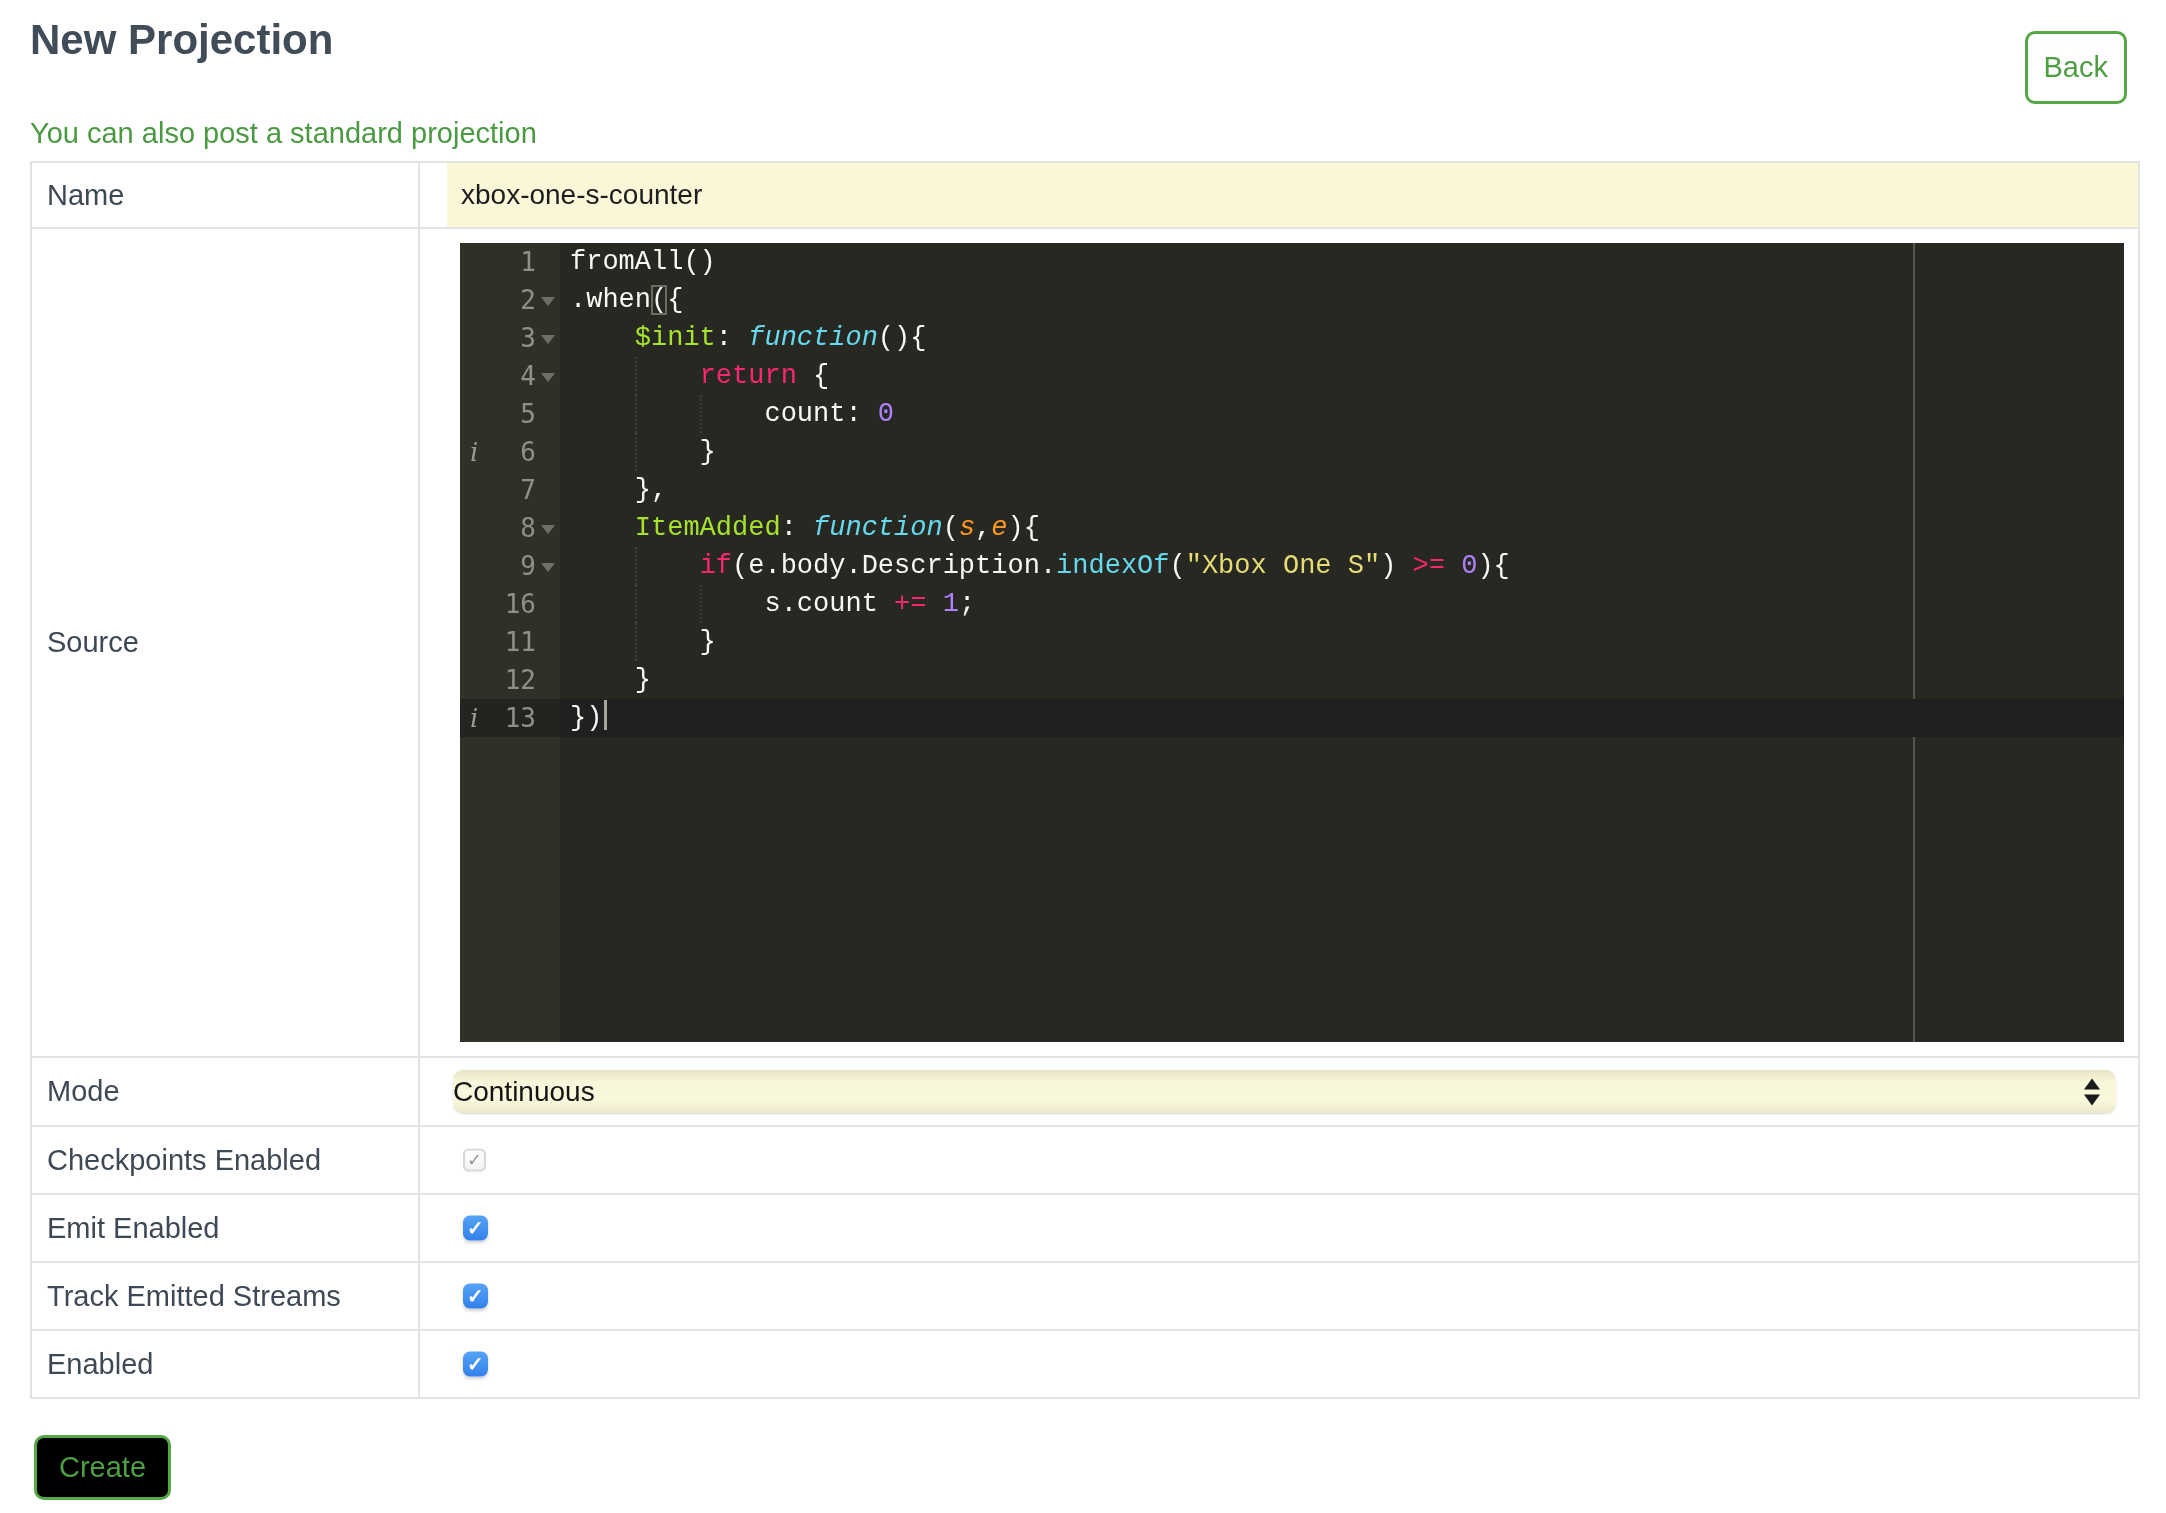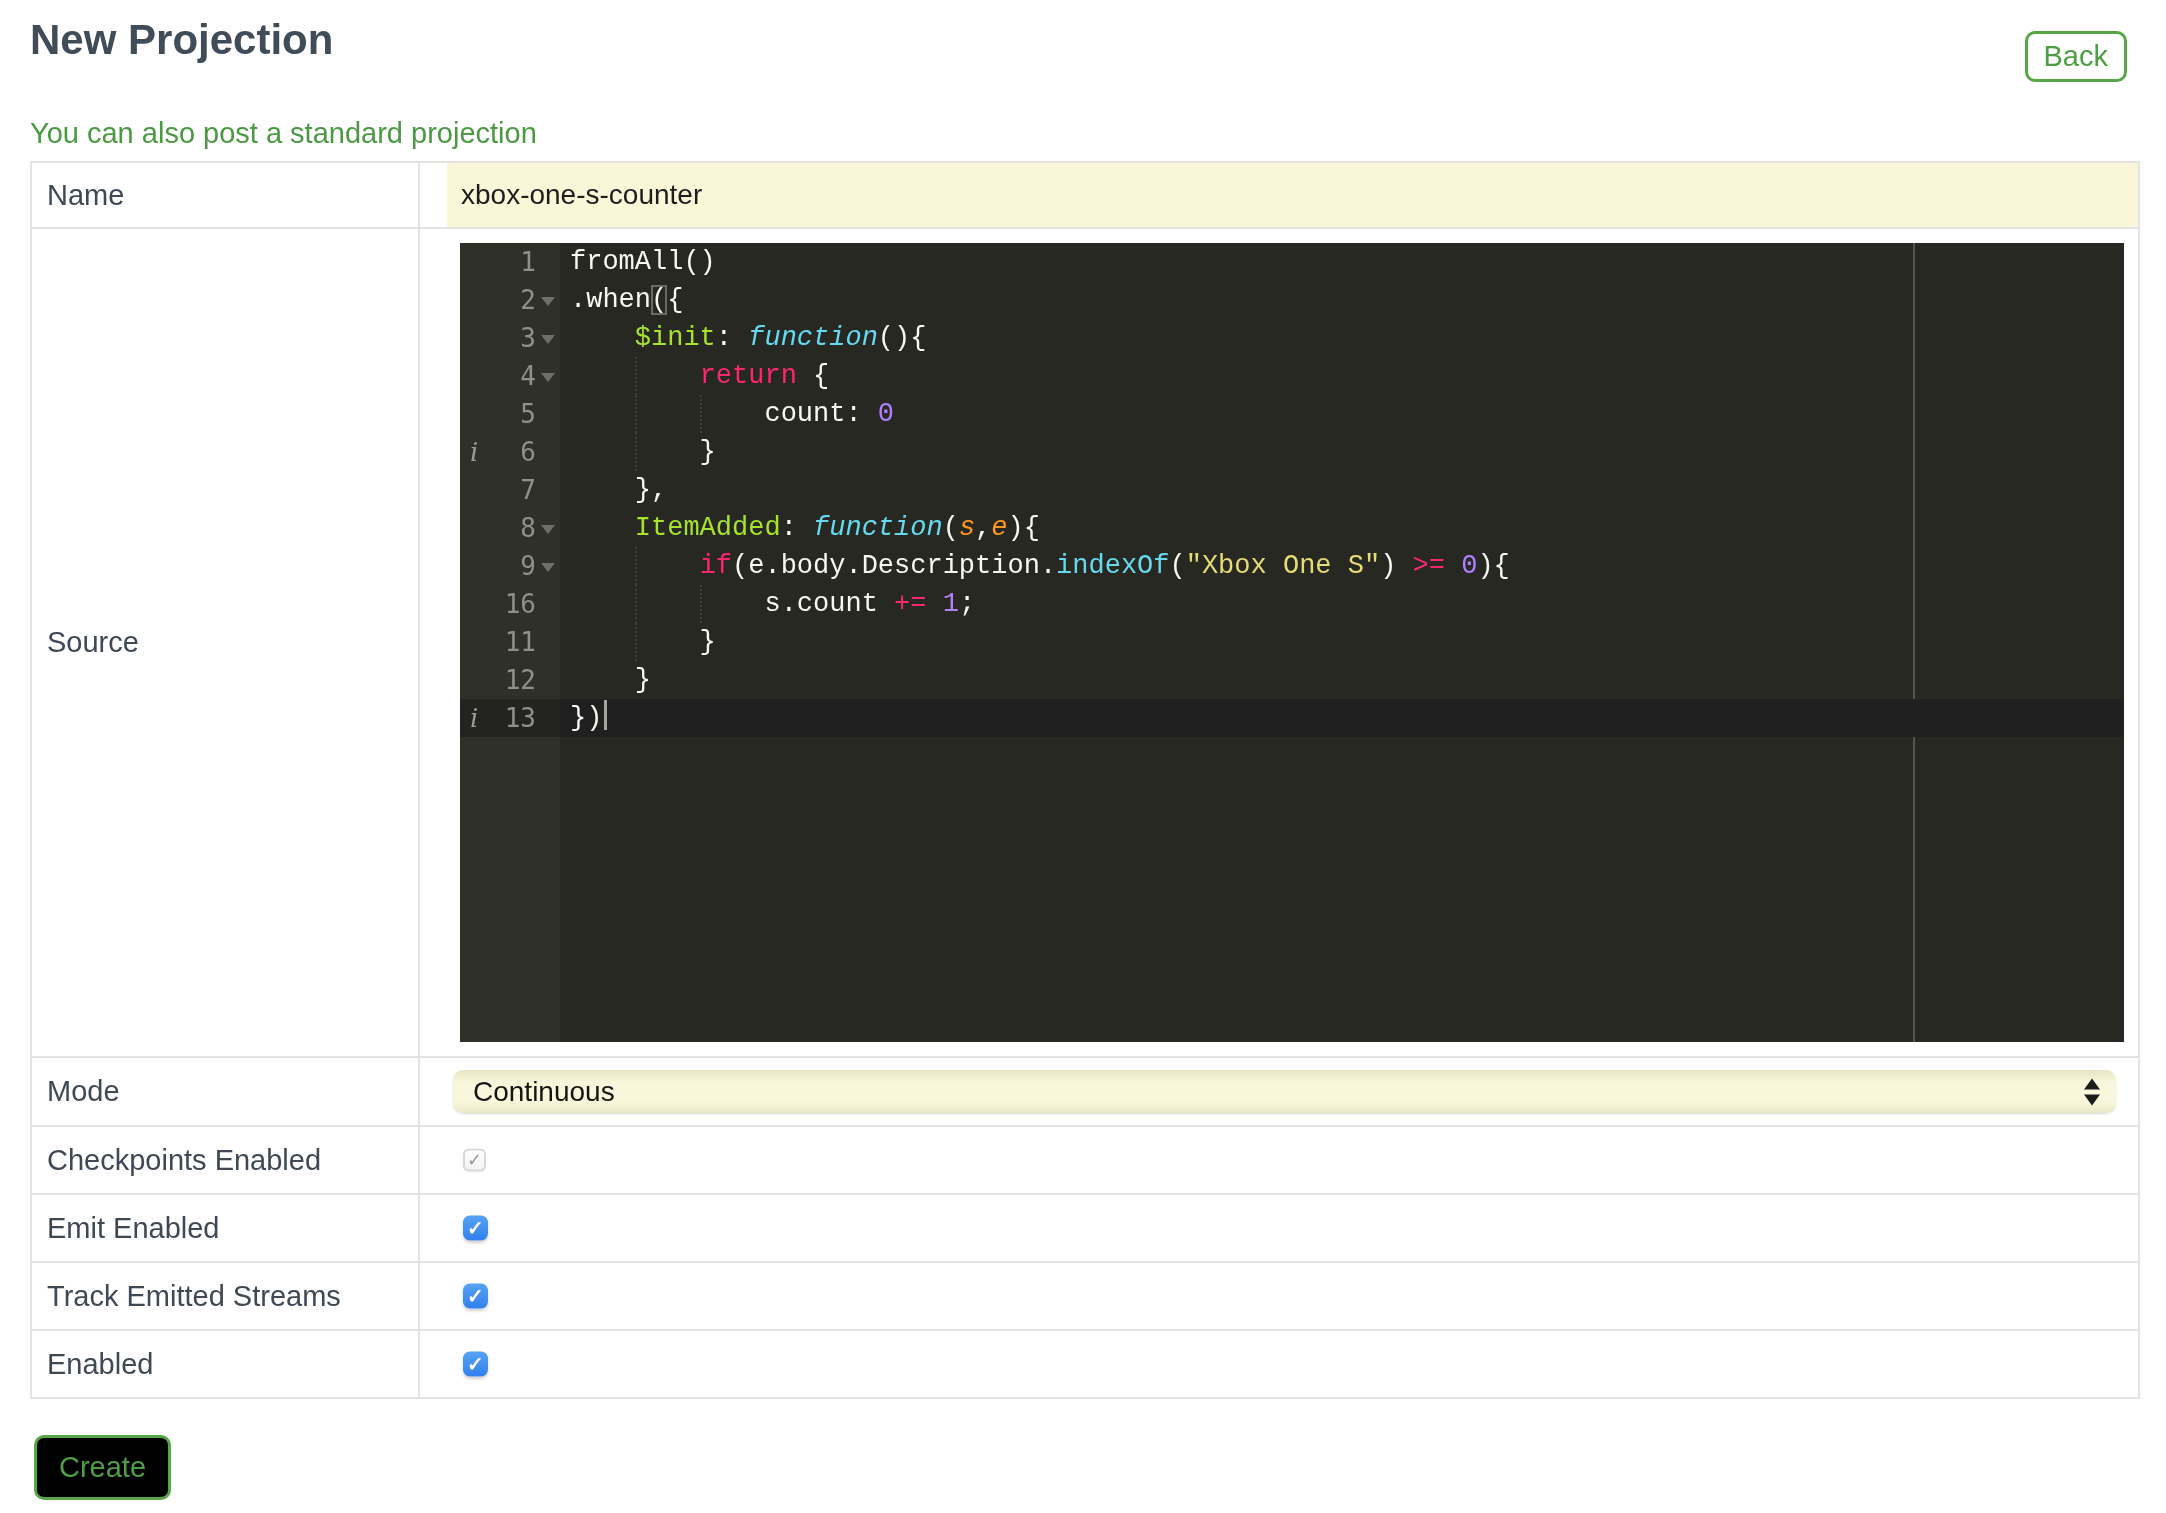--- a/index.html
+++ b/index.html
@@ -6,21 +6,21 @@
   body{
     width:2166px;height:1513px;overflow:hidden;background:#ffffff;
     font-family:"Liberation Sans", sans-serif;
     -webkit-font-smoothing:antialiased;
   }
   .page{position:relative;padding:0 26px 0 30px;}
 
   
   .page-title{font-size:42px;line-height:48px;font-weight:700;color:#414C59;margin:16px 0 0 0;}
   .back-btn{
-    position:absolute;top:15px;right:39px;min-width:84px;height:51px;
+    position:absolute;top:15px;right:39px;min-width:84px;height:73px;
     background:#fff;border:3px solid #58A747;border-radius:10px;
     color:#4E9E44;font-size:29px;font-family:inherit;cursor:pointer;padding:0 16px;
   }
   .std-link{display:block;margin:52px 0 11px 0;font-size:29px;line-height:34px;color:#4B9943;text-decoration:none;}
 
   
   .tbl{width:2110px;border:2px solid #E3E3E1;border-bottom:none;box-sizing:border-box;}
   .row{display:flex;border-bottom:2px solid #E3E3E1;}
   .label-cell{
     width:388px;min-width:388px;box-sizing:border-box;border-right:2px solid #E3E3E1;
@@ -64,21 +64,21 @@
   .tk-str{color:#E6DB74;}
   .tk-num{color:#AE81FF;}
   .tk-bracket{box-shadow:inset 0 0 0 2px #696A61;}
   .cursor{display:inline-block;width:3px;height:30px;background:#A5A79F;vertical-align:-5px;margin-left:2px;}
 
   
   .mode-select{
     position:absolute;left:33px;top:12px;right:22px;height:43px;border-radius:10px;cursor:pointer;
     background:linear-gradient(180deg,#E7E4C3 0%,#F9F7DB 28%,#F9F7DB 72%,#EBE8C8 100%);
     box-shadow:0 1px 2px rgba(0,0,0,0.15);
-    display:flex;align-items:center;padding-left:20px;box-sizing:border-box;
+    display:flex;align-items:center;box-sizing:border-box;
     font-size:28px;color:#141414;
   }
   .stepper{position:absolute;right:16px;top:50%;transform:translateY(-50%);
     display:flex;flex-direction:column;align-items:center;gap:5px;}
   .stepper .up{width:0;height:0;border-left:8px solid transparent;border-right:8px solid transparent;border-bottom:11px solid #1B1B1B;}
   .stepper .down{width:0;height:0;border-left:8px solid transparent;border-right:8px solid transparent;border-top:11px solid #1B1B1B;}
 
   
   .cb{position:absolute;left:43px;top:50%;transform:translateY(-50%);
     width:25px;height:25px;border-radius:7px;cursor:pointer;

